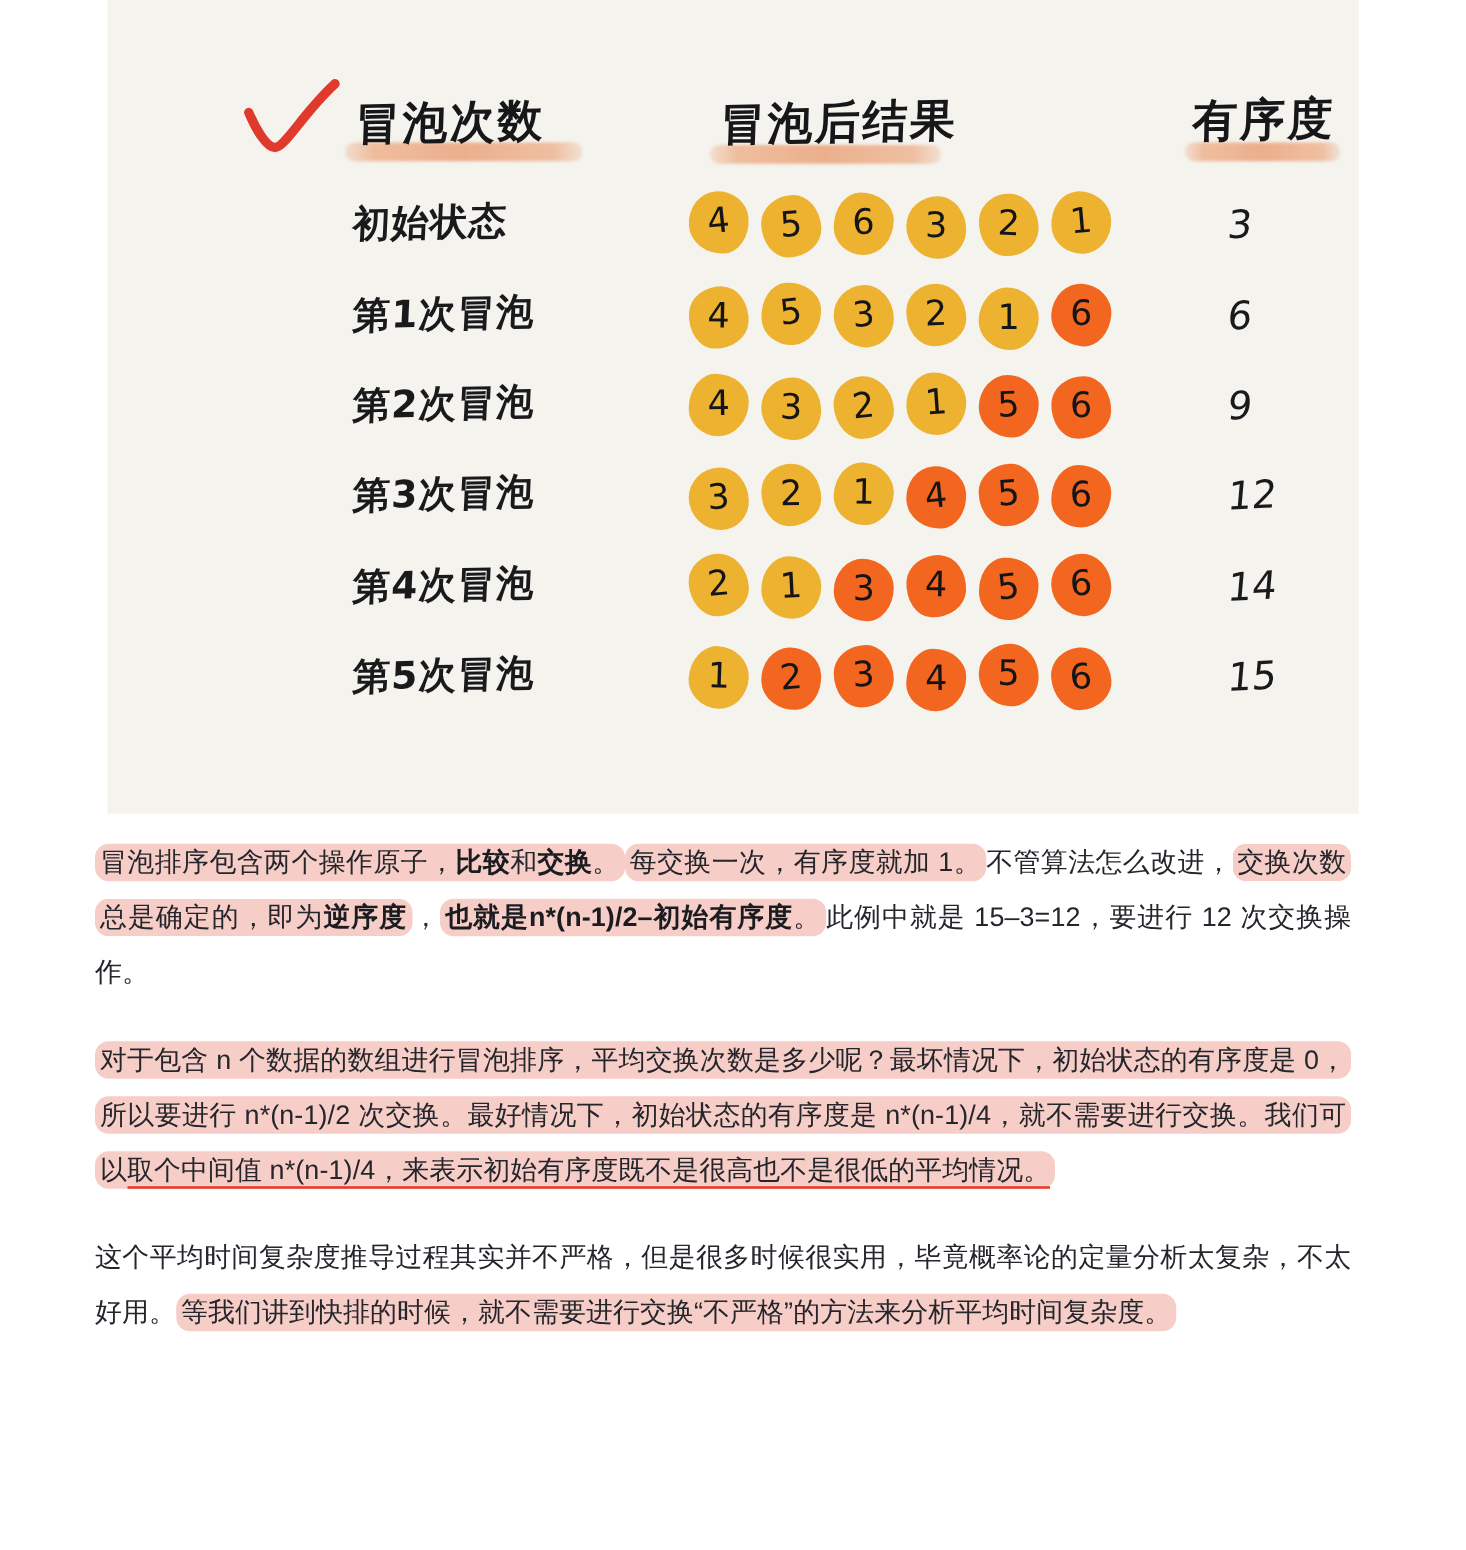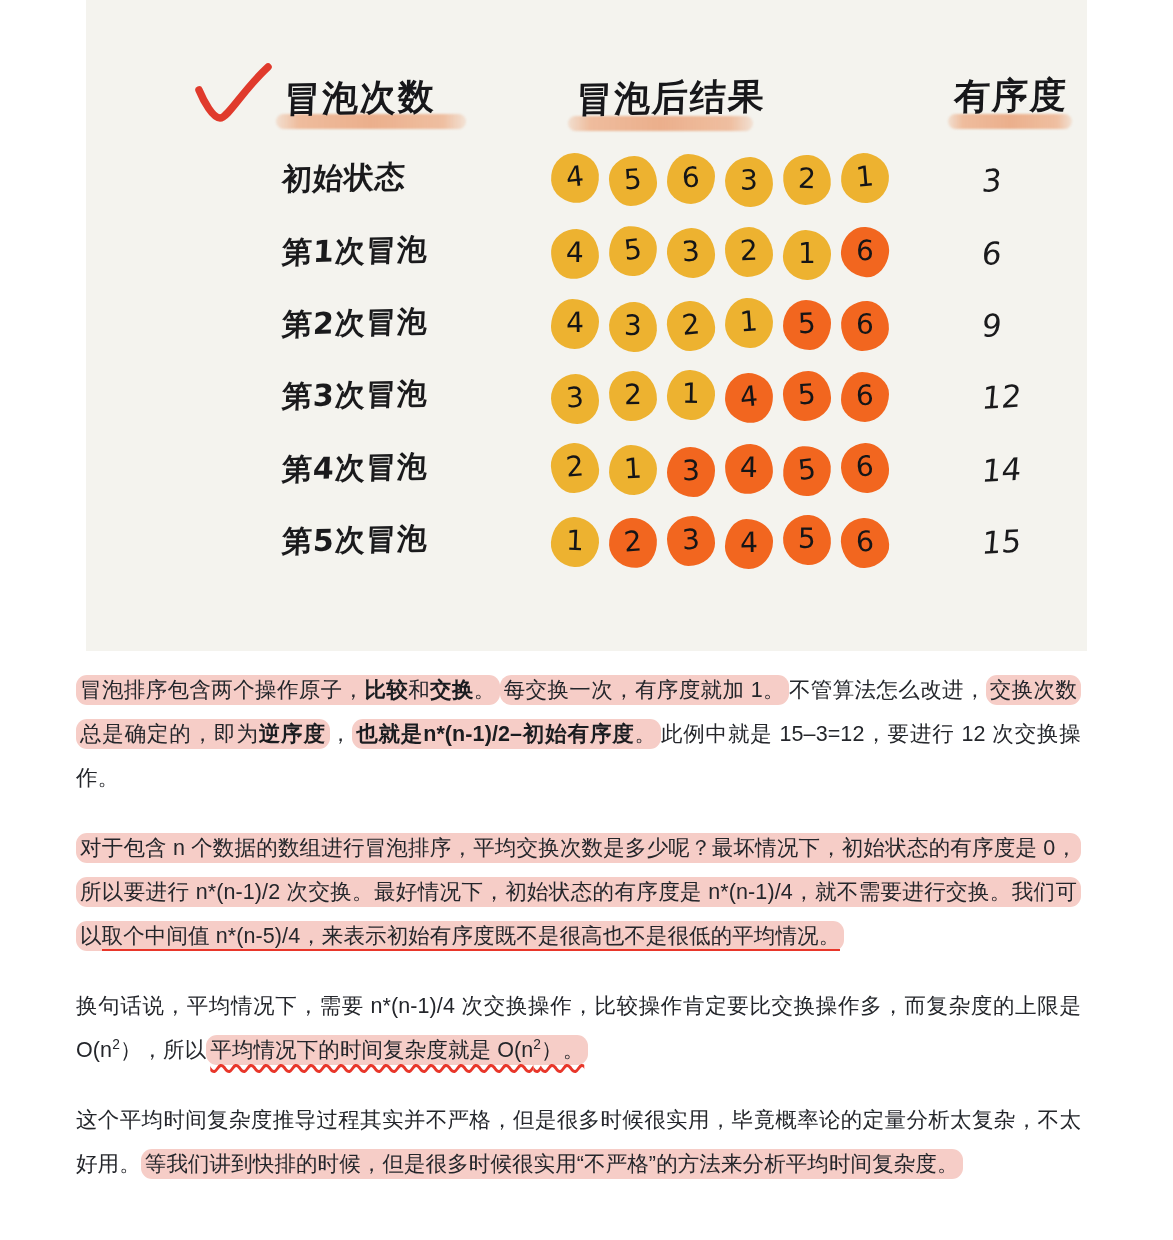--- a/index.html
+++ b/index.html
@@ -286,19 +286,18 @@
           <span>6</span>
         </div>
         <div class="degree" style="top: 523px;">15</div>
       </div>
   </div>
 
   <div id="prose">
 
     <p class="para"><span class="hl"><span>冒泡排序包含两个操作原子，</span><span class="bold">比较</span><span>和</span><span class="bold">交换</span><span>。</span></span><span class="hl"><span>每交换一次，有序度就加 1。</span></span><span>不管算法怎么改进，</span><span class="hl"><span>交换次数总是确定的，即为</span><span class="bold">逆序度</span></span><span>，</span><span class="hl"><span class="bold">也就是n*(n-1)/2–初始有序度</span><span>。</span></span><span>此例中就是 15–3=12，要进行 12 次交换操作。</span></p>
 
-    <p class="para"><span class="hl"><span>对于包含 n 个数据的数组进行冒泡排序，平均交换次数是多少呢？最坏情况下，初始状态的有序度是 0，所以要进行 n*(n-1)/2 次交换。最好情况下，初始状态的有序度是 n*(n-1)/4，就不需要进行交换。</span><span>我们可以</span><span class="ul-red">取个中间值 n*(n-5)/4，来表示初始有序度既不是很高也不是很低的平均情况。</span></span></p>
-
-    <p class="para"><span>换句话说，平均情况下，需要 n*(n-1)/4 次交换操作，比较操作肯定要比交换操作多，而复杂度的上限是 O(n</span><sup>2</sup><span>），所以</span><span class="hl ul-wave"><span>平均情况下的时间复杂度就是 O(n</span><sup>2</sup><span>）。</span></span></p>
-
-    <p class="para"><span>这个平均时间复杂度推导过程其实并不严格，但是很多时候很实用，毕竟概率论的定量分析太复杂，不太好用。</span><span class="hl"><span>等我们讲到快排的时候，但是很多时候很实用“不严格”的方法来分析平均时间复杂度。</span></span></p>
+    <p class="para"><span class="hl"><span>对于包含 n 个数据的数组进行冒泡排序，平均交换次数是多少呢？最坏情况下，初始状态的有序度是 0，所以要进行 n*(n-1)/2 次交换。最好情况下，初始状态的有序度是 n*(n-1)/4，就不需要进行交换。</span><span>我们可以</span><span class="ul-red">取个中间值 n*(n-1)/4，来表示初始有序度既不是很高也不是很低的平均情况。</span></span></p>
+
+
+    <p class="para"><span>这个平均时间复杂度推导过程其实并不严格，但是很多时候很实用，毕竟概率论的定量分析太复杂，不太好用。</span><span class="hl"><span>等我们讲到快排的时候，就不需要进行交换“不严格”的方法来分析平均时间复杂度。</span></span></p>
   </div>
 </div>
 
 </body></html>

